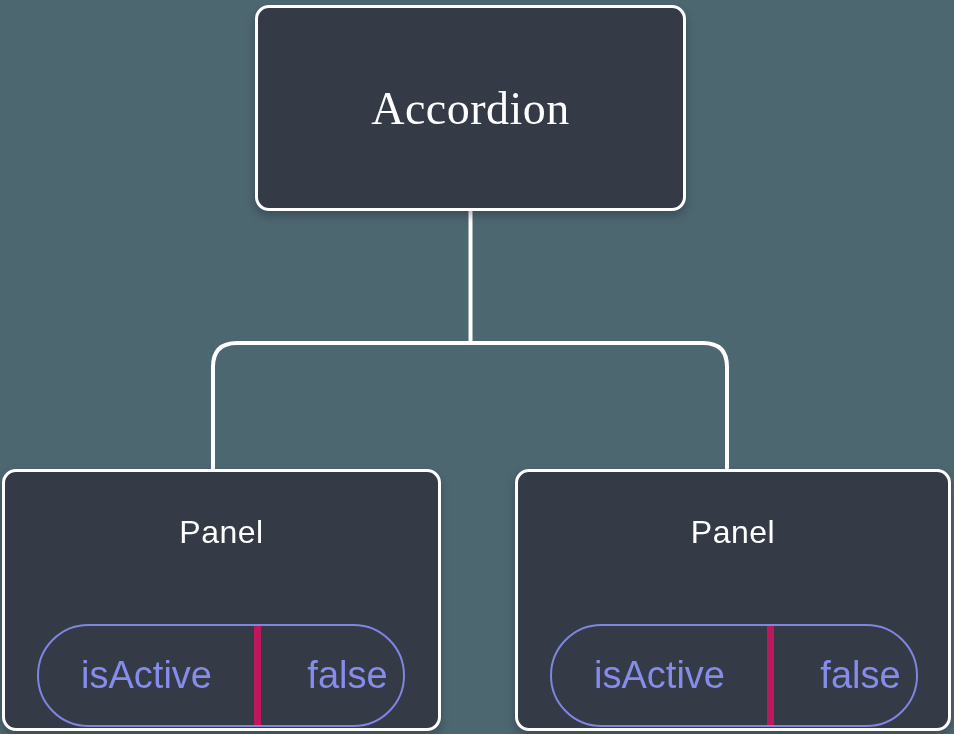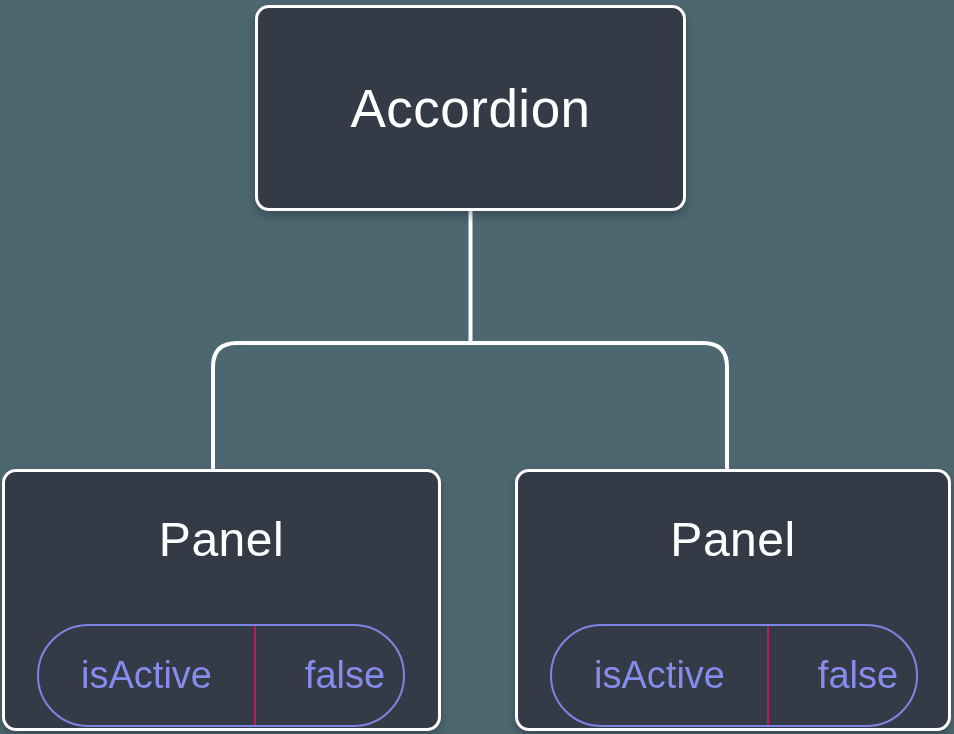--- a/index.html
+++ b/index.html
@@ -35,38 +35,39 @@
     left: 255px;
     top: 5px;
     width: 431px;
     height: 206px;
     display: flex;
     align-items: center;
     justify-content: center;
   }
   .root-label {
     color: #FFFFFF;
-    font-size: 53px;
+    font-size: 46px;
     font-weight: 500;
     letter-spacing: 0.5px;
+    font-family: Liberation Serif, serif;
   }
   .node-panel {
     top: 469px;
     height: 262px;
   }
   .node-panel.left  { left: 2px;   width: 439px; }
   .node-panel.right { left: 515px; width: 436px; }
   .panel-label {
     position: absolute;
     top: 44px;
     left: 0;
     width: 100%;
     text-align: center;
     color: #FFFFFF;
-    font-size: 48px;
+    font-size: 32px;
     font-weight: 500;
     letter-spacing: 0.5px;
     line-height: 1;
   }
   .state-pill {
     position: absolute;
     left: 32px;
     top: 116px;
     width: 368px;
     height: 103px;
@@ -81,21 +82,21 @@
     margin-top: 36px;
   }
   .pill-key {
     flex: 0 0 215px;
     display: flex;
     align-items: center;
     justify-content: center;
   }
   .pill-value {
     flex: 1 1 auto;
-    border-left: 2px solid #be185d;
+    border-left: 7px solid #be185d;
     display: flex;
     align-items: center;
     justify-content: center;
     padding-left: 31px;
   }
 </style>
 </head>
 <body>
 
 <div class="stage">

